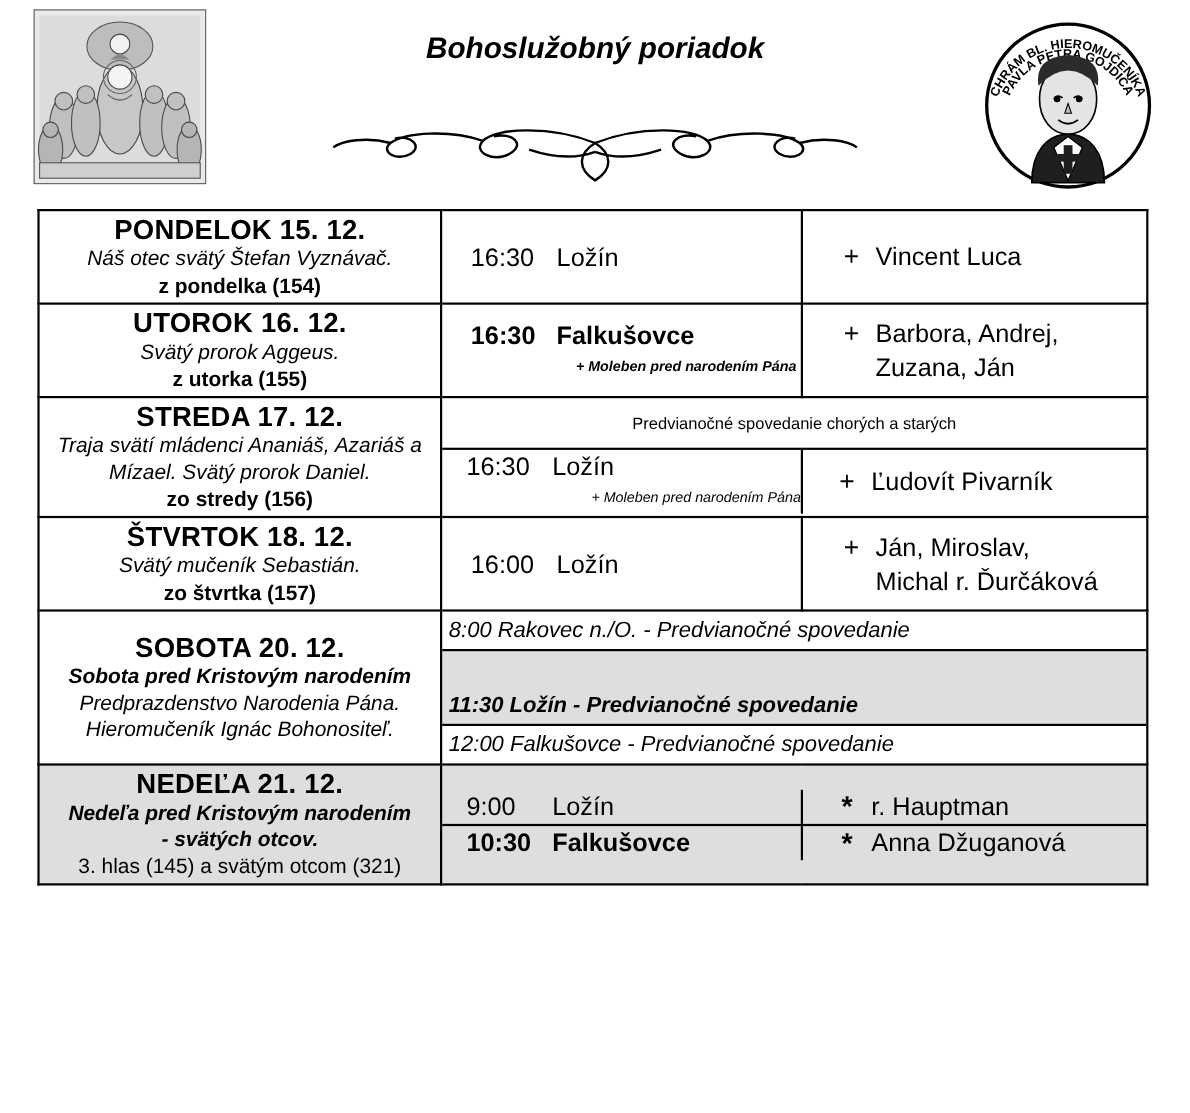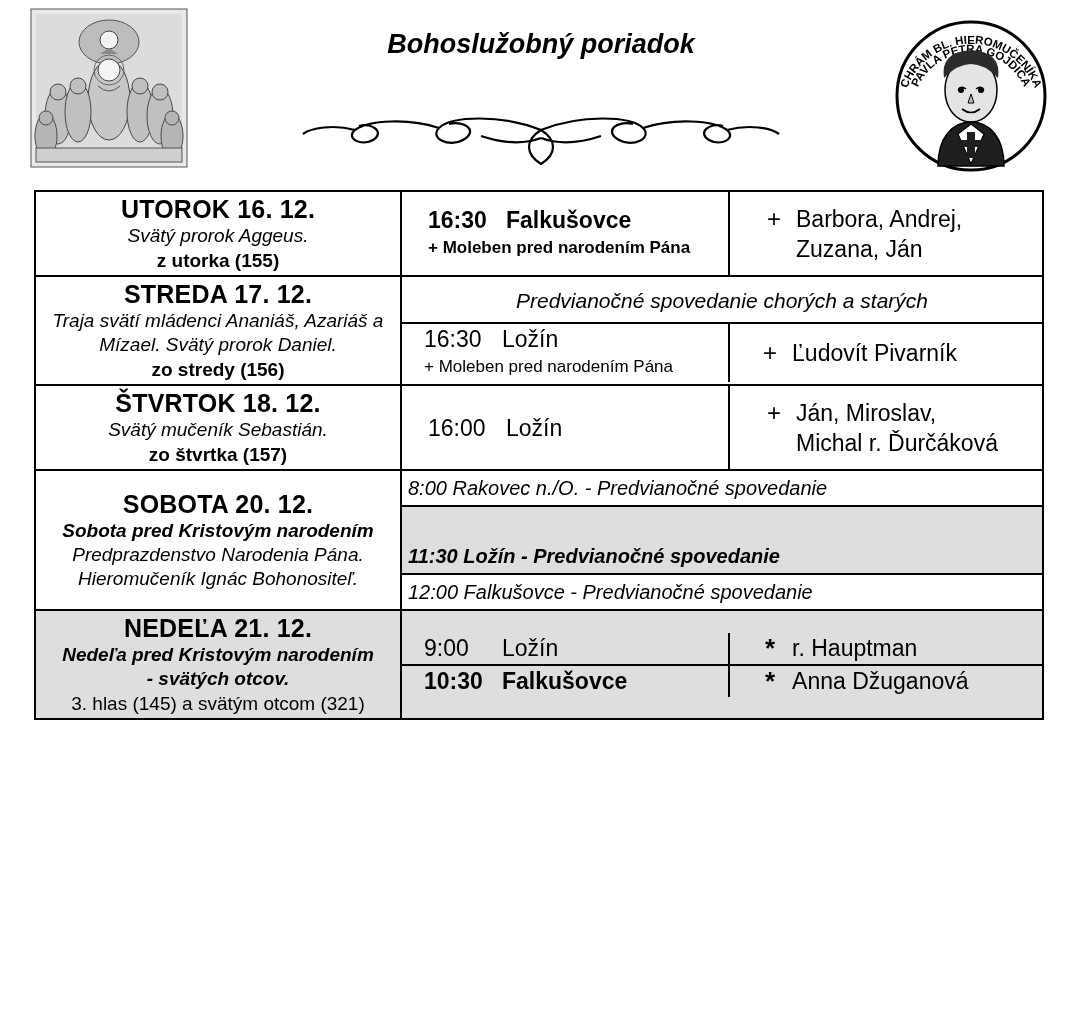--- a/index.html
+++ b/index.html
@@ -116,23 +116,24 @@
     font-size: 23px;
     line-height: 30px;
     padding-left: 22px;
   }
   .svc .time {
     display: inline-block;
     min-width: 78px;
   }
   .svc.bold { font-weight: bold; }
   .svc .sub {
-    font-size: 17px;
+    font-size: 13px;
+    font-style: italic;
     font-weight: bold;
-    text-align: left;
+    text-align: right;
     display: block;
     margin-top: -2px;
     padding-left: 0;
   }
   .svc .sub.normal { font-weight: normal; }
 
   .intent {
     font-size: 23px;
     line-height: 30px;
     padding-left: 18px;
@@ -147,22 +148,21 @@
     display: inline-block;
     width: 44px;
     text-align: center;
     font-size: 26px;
     font-weight: bold;
   }
   .intent .txt { display: inline-block; vertical-align: top; }
 
   .wide-note {
     text-align: center;
-    font-size: 21px;
-    font-style: italic;
+    font-size: 15px;
     line-height: 28px;
     padding: 7px 6px;
   }
   .conf-line {
     text-align: left;
     font-size: 20px;
     font-style: italic;
     line-height: 26px;
     padding: 4px 6px;
   }
@@ -290,20 +290,37 @@
   </div>
 
   <table class="sched">
     <colgroup>
       <col class="col-day">
         <col class="col-mid">
         <col class="col-right">
     </colgroup>
     <tbody>
 
+      <tr>
+        <td class="day-cell">
+          <div class="day-name">PONDELOK  15. 12.</div>
+          <div class="day-saint">Náš otec svätý Štefan Vyznávač.</div>
+          <div class="day-note">z pondelka (154)</div>
+        </td>
+        <td>
+          <div class="svc">
+            <span class="time">16:30</span><span>Ložín</span>
+          </div>
+        </td>
+        <td>
+          <div class="intent">
+            <span class="mark">+</span><span class="txt">Vincent Luca</span>
+          </div>
+        </td>
+      </tr>
 
       <tr>
         <td class="day-cell">
           <div class="day-name">UTOROK  16. 12.</div>
           <div class="day-saint">Svätý prorok Aggeus.</div>
           <div class="day-note">z utorka (155)</div>
         </td>
         <td>
           <div class="svc bold">
             <span class="time">16:30</span><span>Falkušovce</span>

